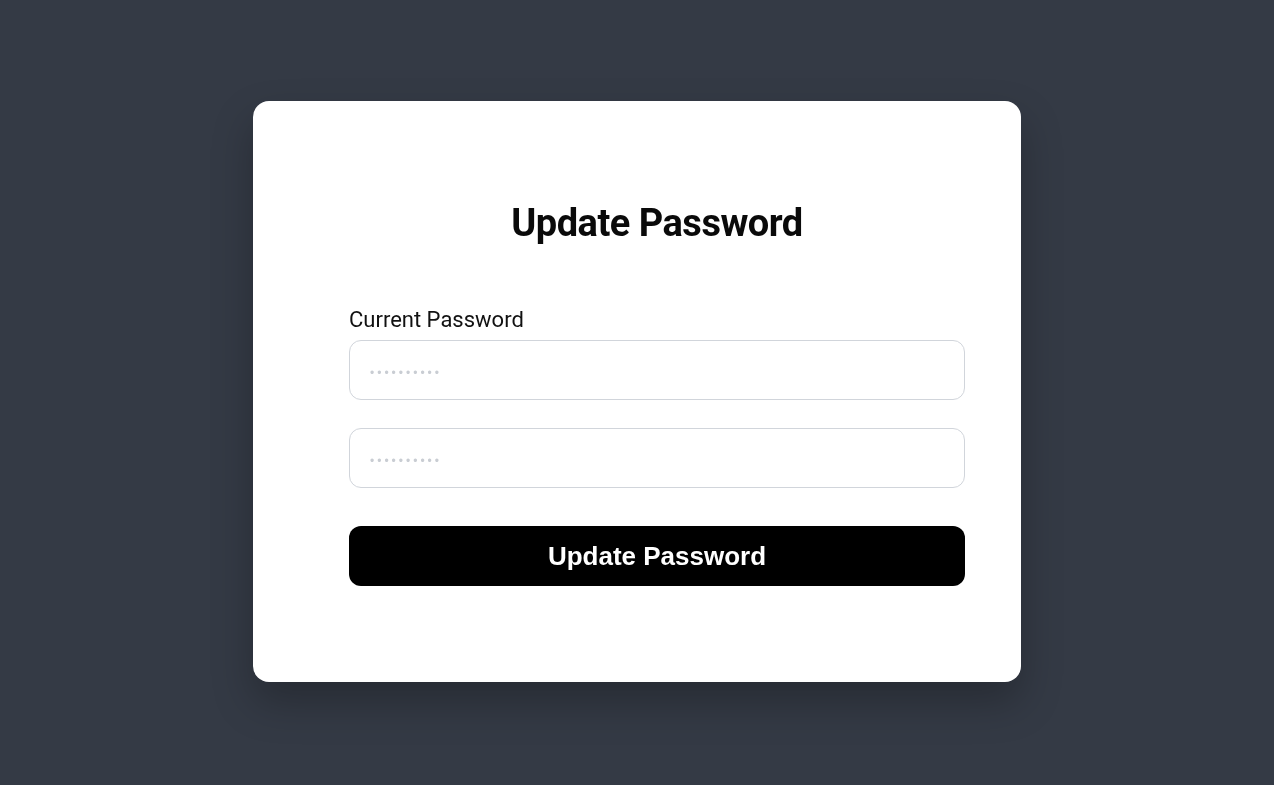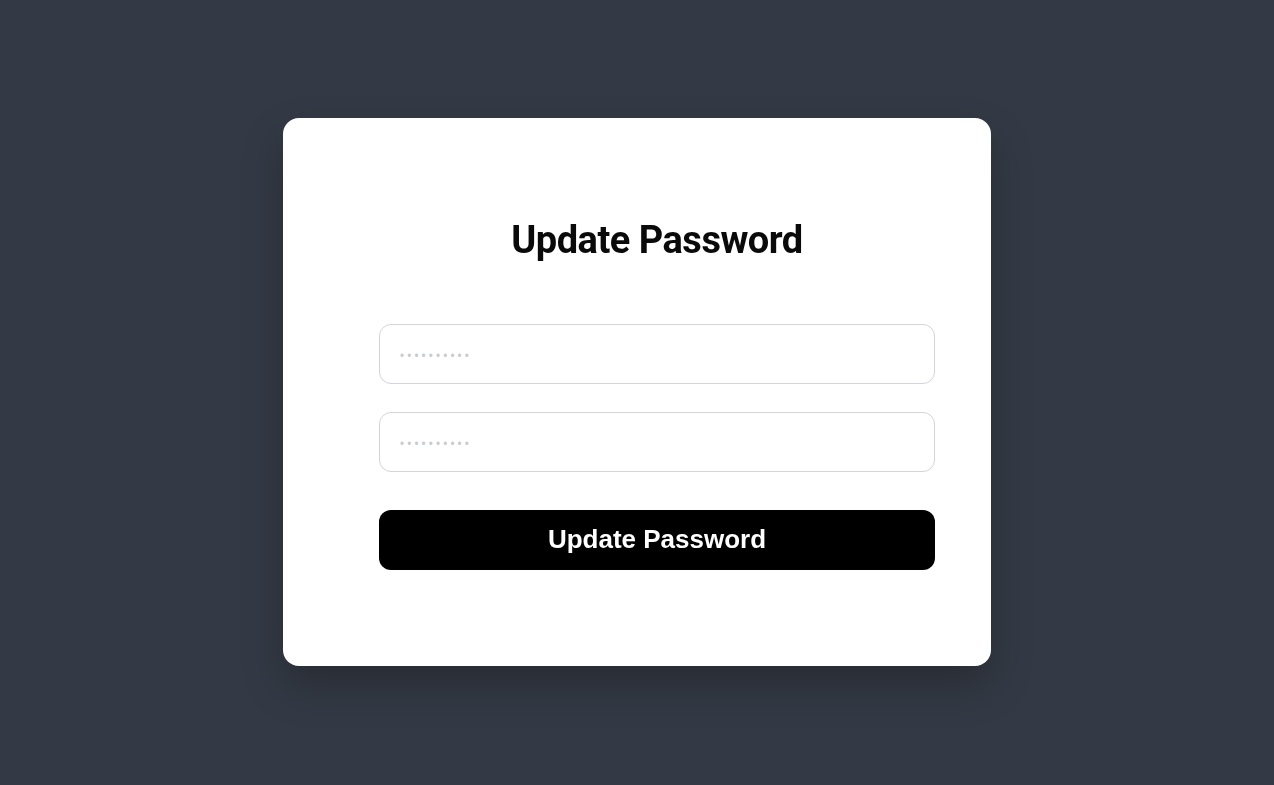--- a/index.html
+++ b/index.html
@@ -12,21 +12,21 @@
       background-color: #343a45;
       width: 1274px;
       height: 785px;
       display: flex;
       align-items: center;
       justify-content: center;
       overflow: hidden;
     }
     .card {
       background: #ffffff;
-      width: 708px;
+      width: 768px;
       border-radius: 16px;
       padding: 100px 56px 96px 96px;
       box-shadow: 0 20px 40px rgba(0,0,0,0.25);
       position: relative;
       top: -1px;
     }
     .title {
       text-align: center;
       font-size: 38px;
       font-weight: 700;
@@ -73,20 +73,21 @@
       margin-top: 10px;
     }
   </style>
 </head>
 <body>
 
 <div class="card">
   <h1 class="title">Update Password</h1>
 
   <div class="form-group">
+    <label class="label">Current Password</label>
     <input type="password" class="input" placeholder="••••••••••" style="">
   </div>
 
   <div class="form-group">
     <input type="password" class="input" placeholder="••••••••••" style="">
   </div>
 
   <button class="submit-btn">Update Password</button>
 </div>
 

